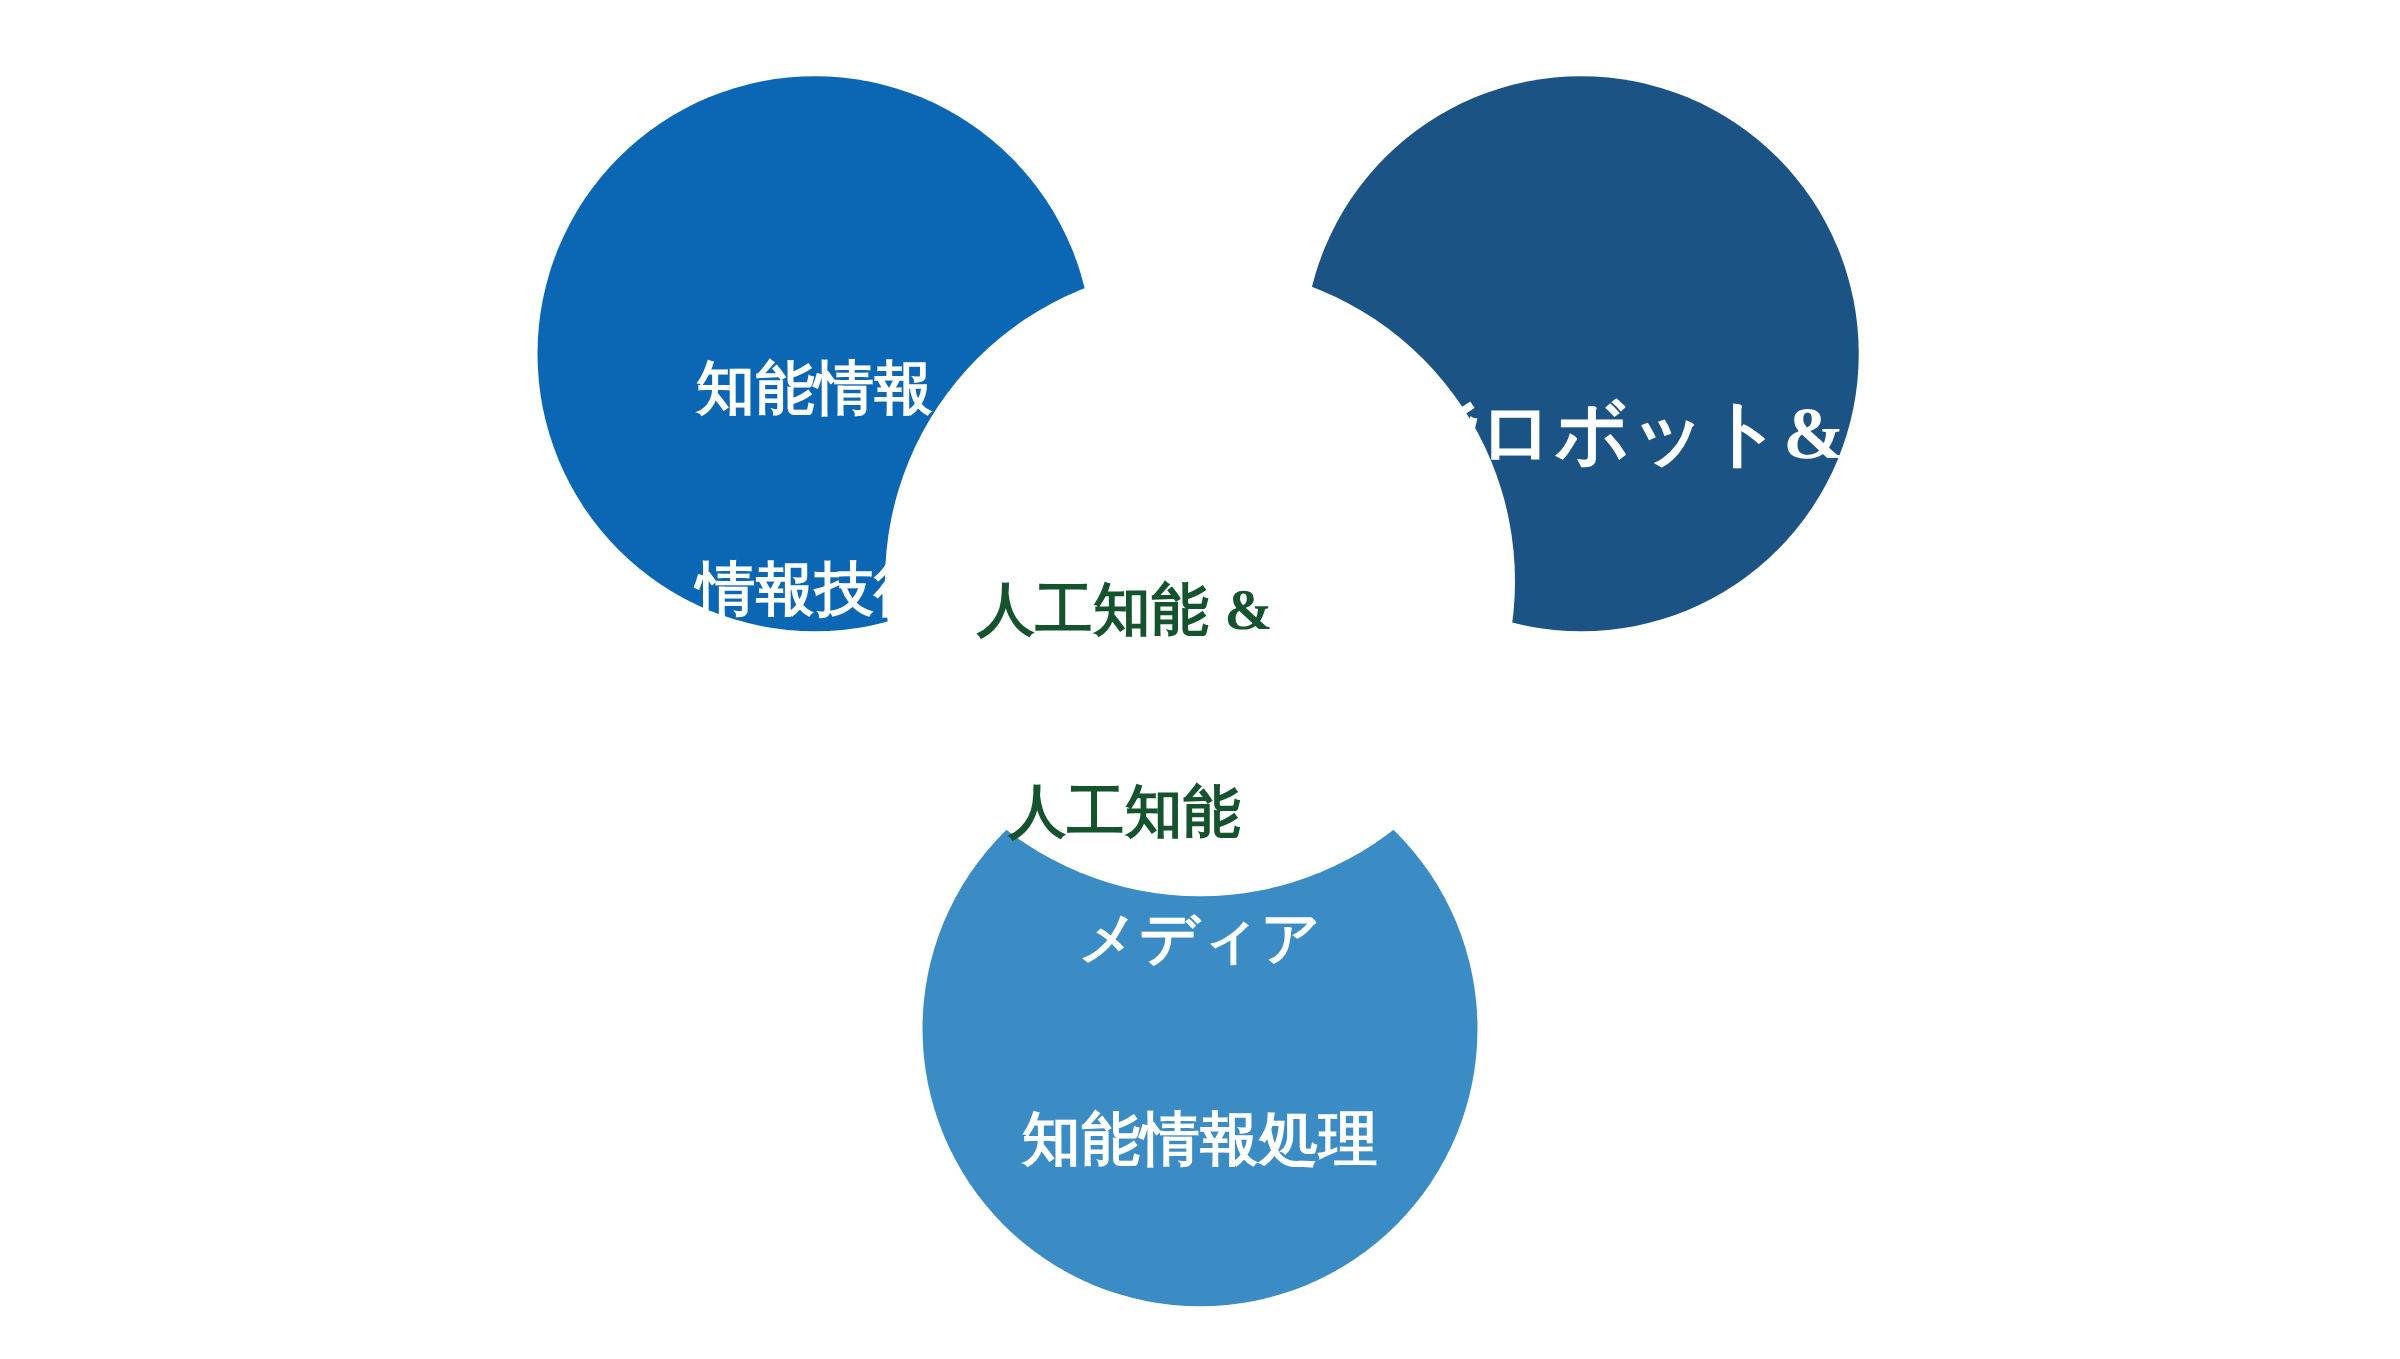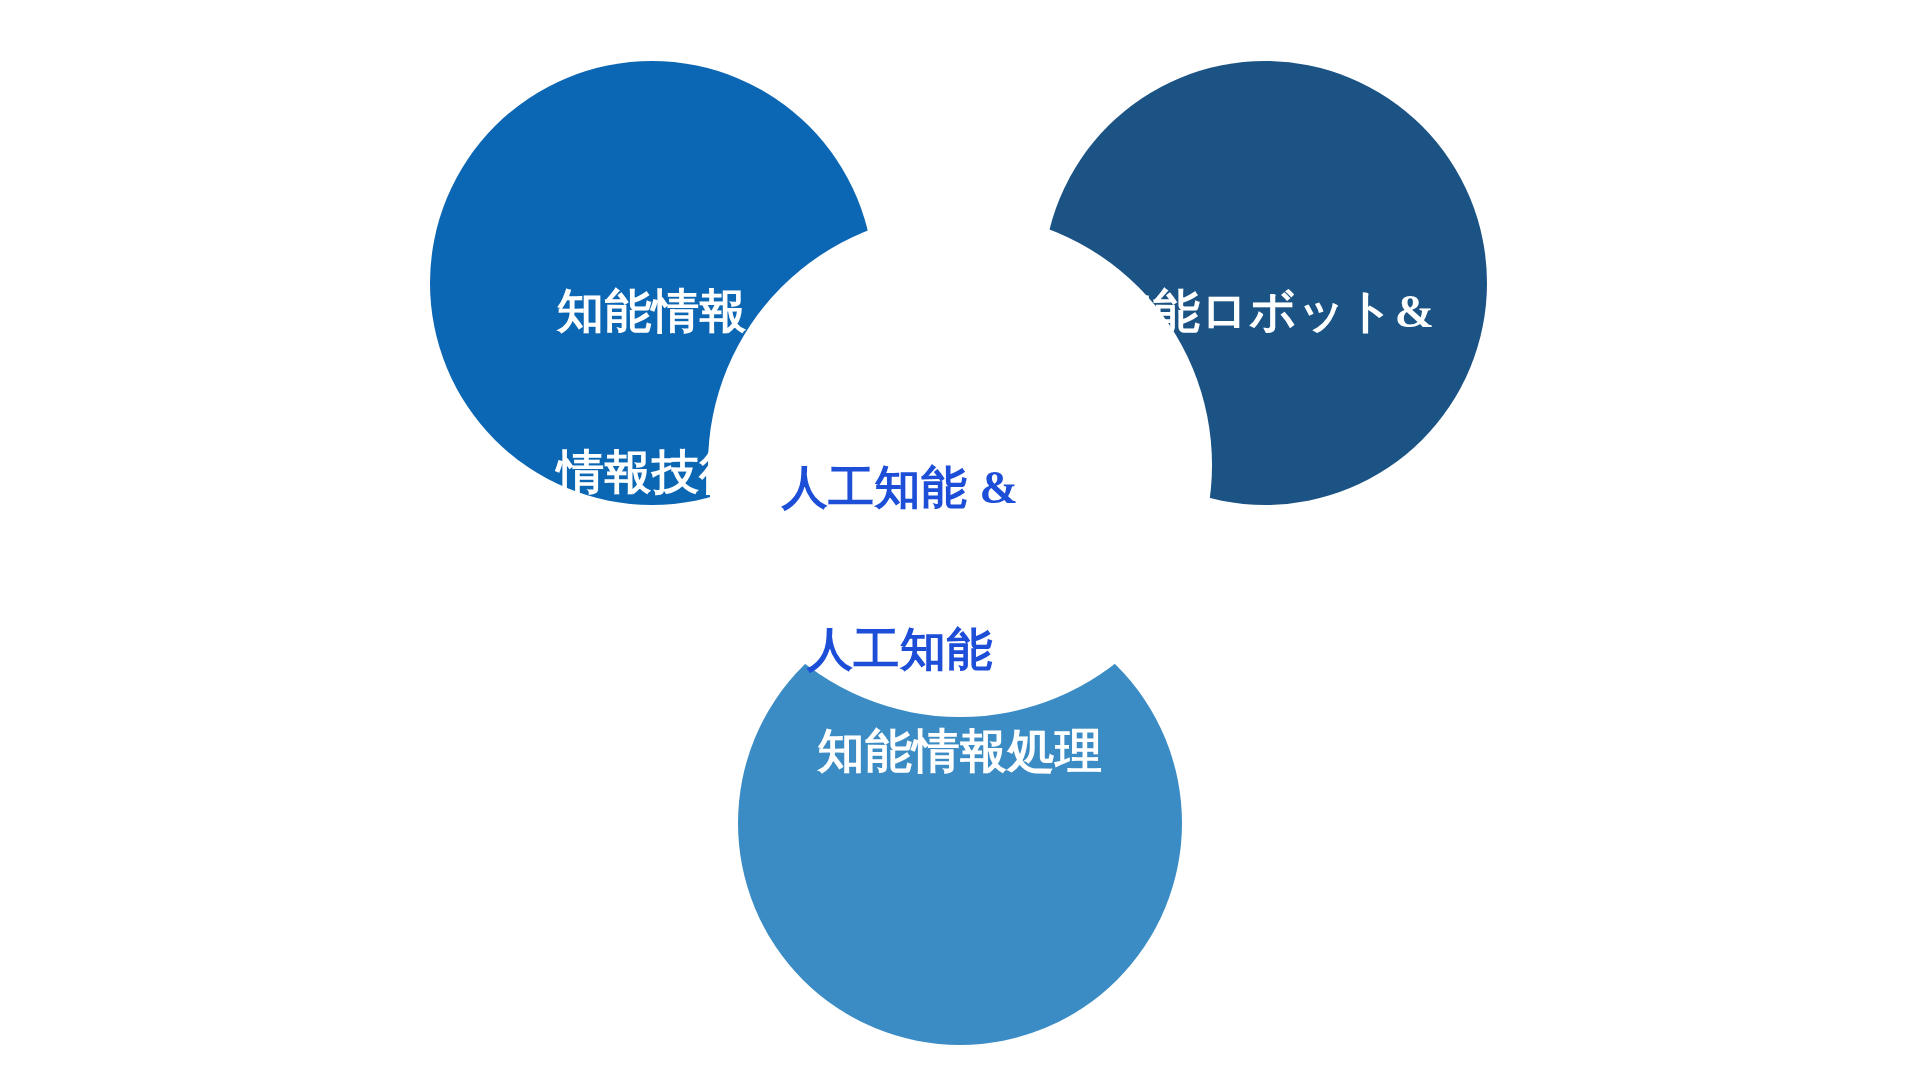--- a/index.html
+++ b/index.html
@@ -52,21 +52,21 @@
     width: 560px;
     color: #ffffff;
     font-size: 47px;
   }
 
   #label-right {
     left: 990px;
     top: 178px;
     width: 560px;
     color: #ffffff;
-    font-size: 47px;
+    font-size: 59px;
   }
 
   #label-bottom {
     left: 680px;
     top: 618px;
     width: 560px;
     color: #ffffff;
     font-size: 47px;
   }
 
@@ -112,21 +112,22 @@
   <div class="node-label" id="label-left" style="color: rgb(255, 255, 255);">
     <span class="line">知能情報</span>
     <span class="line">情報技術</span>
   </div>
 
   <div class="node-label" id="label-right" style="color: rgb(255, 255, 255);">
     <span class="line">知能ロボット&amp;</span>
   </div>
 
   <div class="node-label" id="label-bottom" style="color: rgb(255, 255, 255);">
+    <span class="line">メディア</span>
     <span class="line">知能情報処理</span>
   </div>
 
-  <div class="node-label" id="label-center" style="color: #1d4ed8;">
+  <div class="node-label" id="label-center" style="color: #14532d;">
     <span class="line">人工知能 &amp;</span>
     <span class="line">人工知能</span>
   </div>
 
 </div>
 
 </body></html>

